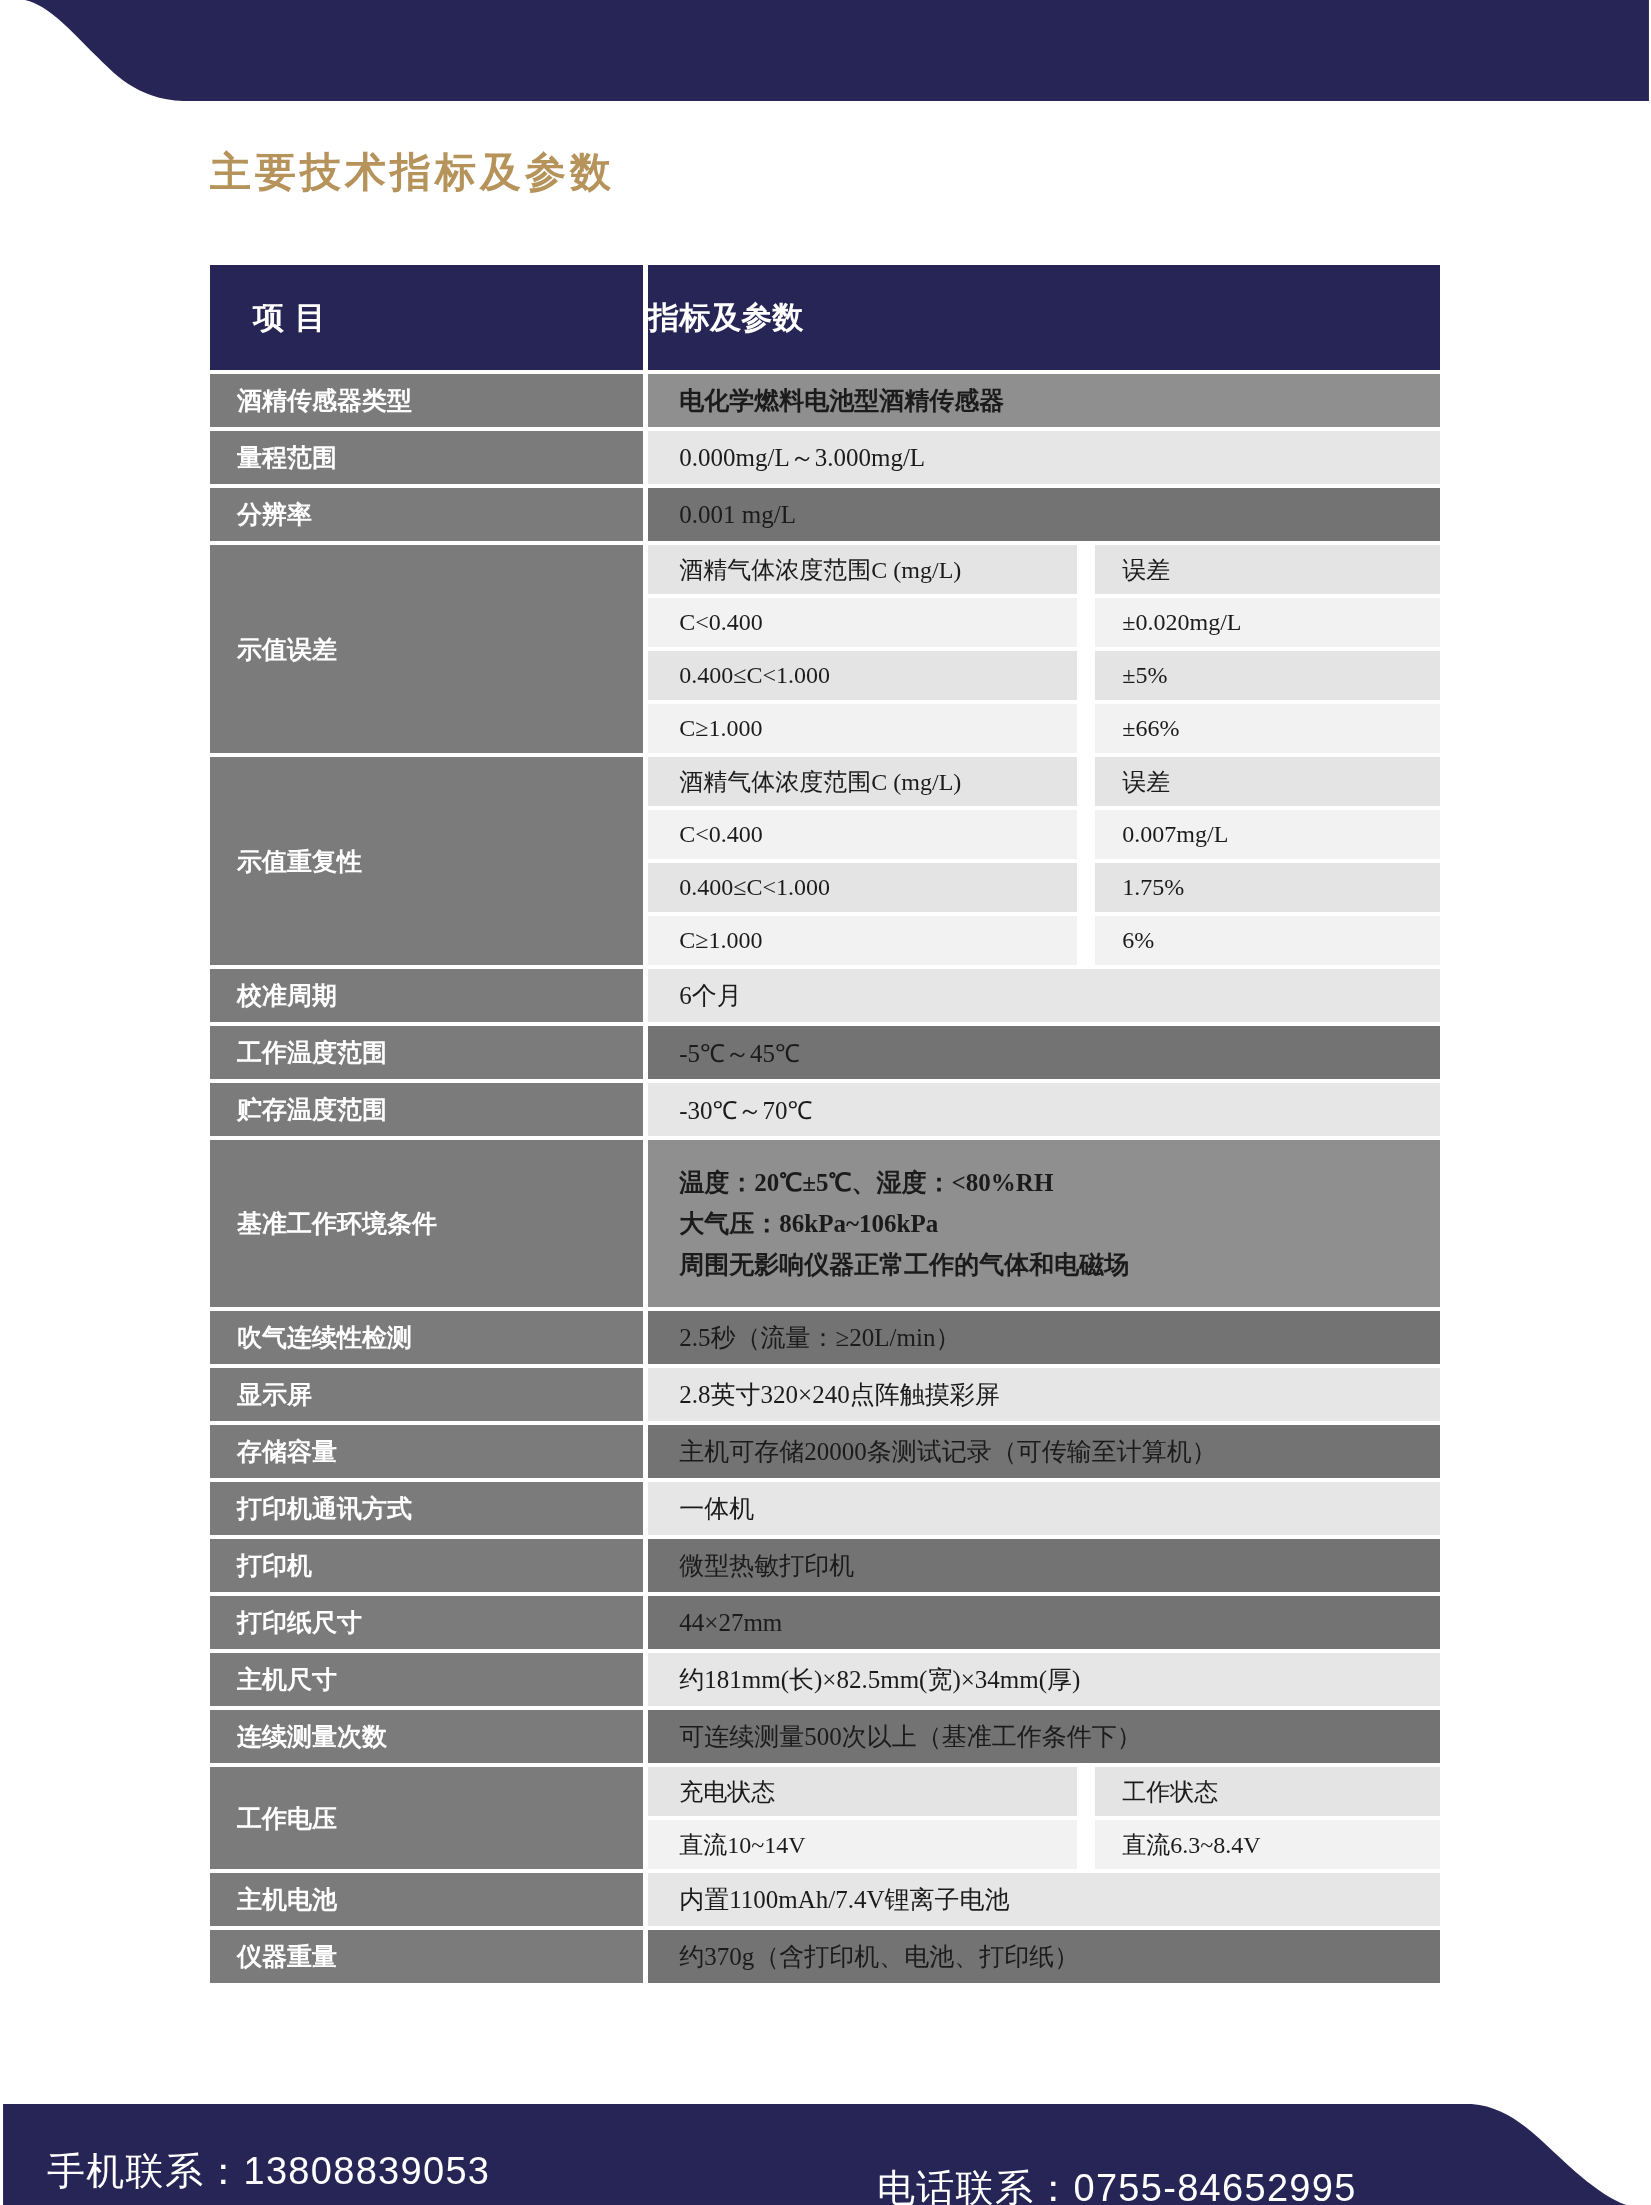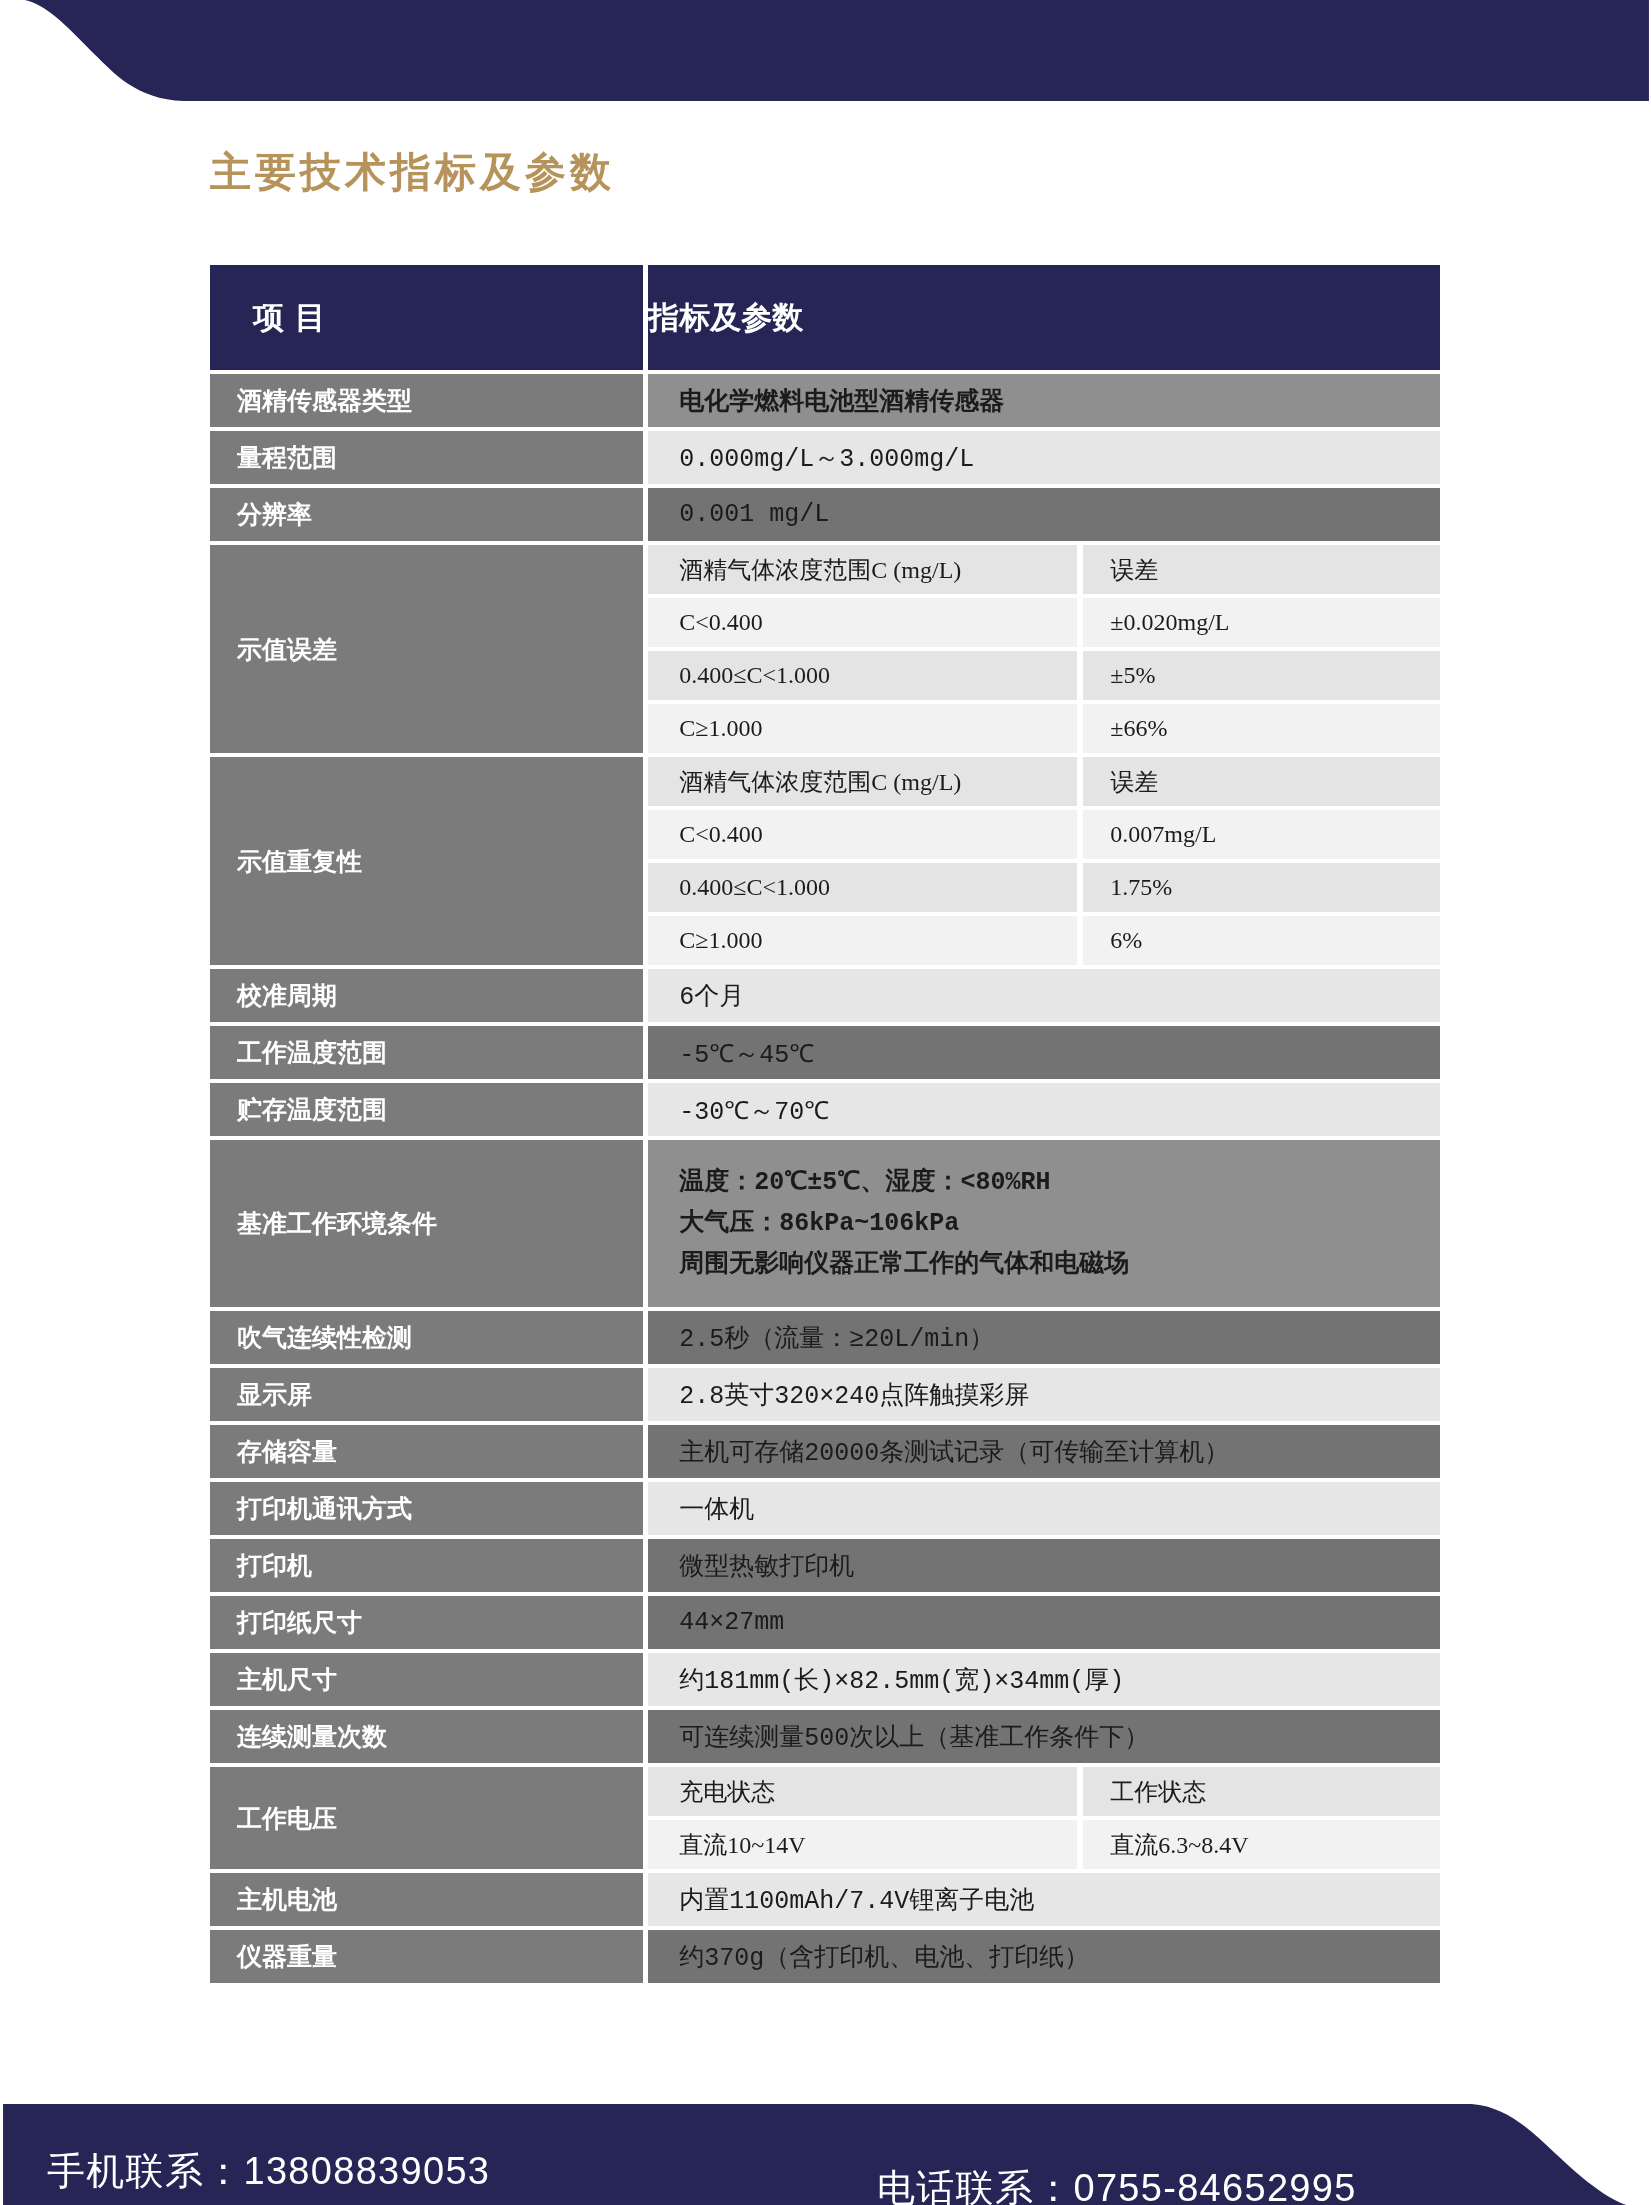--- a/index.html
+++ b/index.html
@@ -33,35 +33,35 @@
   .cell.h2{flex:1;}
   
   .cell.label{
     width:433px;flex:0 0 433px;padding-left:27px;
     background:var(--labelgray,#7b7b7b);color:#ffffff;
     font-weight:bold;font-size:25px;
   }
   
   .cell.value{
     flex:1;padding-left:31px;
-    font-family:Liberation Mono, monospace;
+    font-family:Liberation Serif, serif;
     font-size:25px;color:#1b1b1b;
   }
   .row.simple .cell{height:53px;}
   .row.simple.tall .cell{height:167px;}
   .v-mid{background:#e6e6e6;}
   .v-light{background:#737373;}
   .v-dark{
     background:#8f8f8f;color:#ffffff;
     font-family:"Liberation Sans", sans-serif;font-weight:bold;font-size:25px;
   }
   .vline{line-height:1.65;font-weight:600;}
   
   .subrows{flex:1;display:flex;flex-direction:column;gap:4px;}
-  .subrow{display:flex;gap:6px;}
+  .subrow{display:flex;gap:18px;}
   .subrow .cell{
     height:49px;
     font-family:"Liberation Serif", serif;font-size:24px;color:#1b1b1b;
   }
   .subrow .sc1{flex:0 0 429px;width:429px;padding-left:31px;}
   .subrow .sc2{flex:1;padding-left:27px;}
   .subrow:nth-child(odd) .cell{background:#e4e4e4;}
   .subrow:nth-child(even) .cell{background:#f2f2f2;}
   
   #footer-text{position:absolute;left:0;bottom:0;width:1652px;height:84px;}

